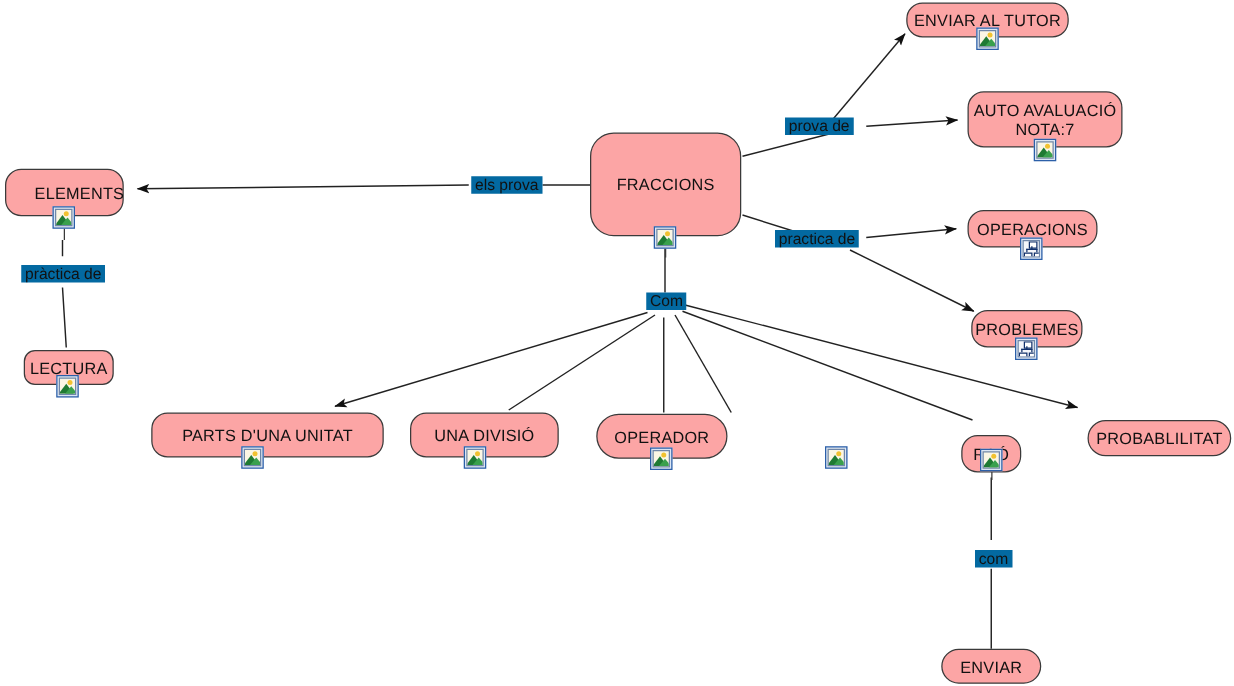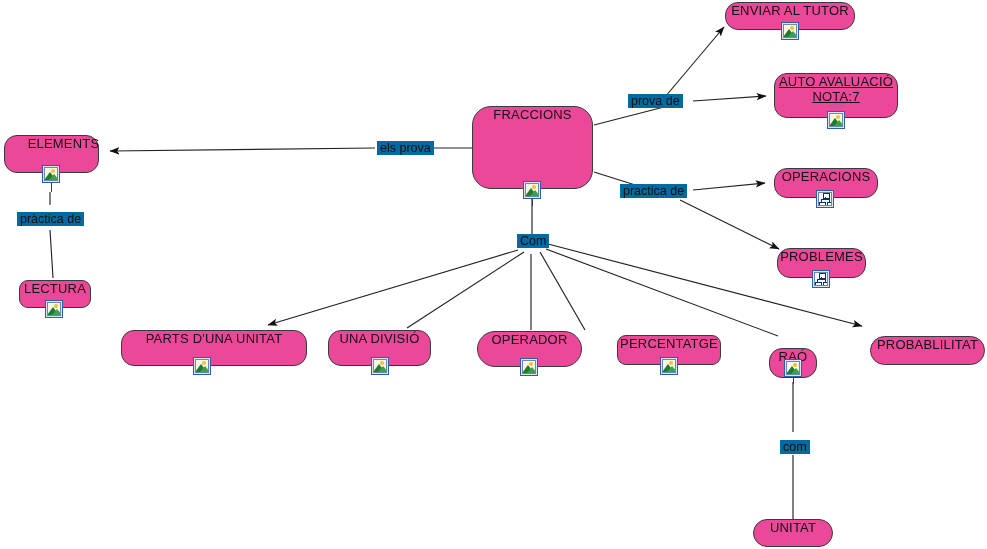--- a/index.html
+++ b/index.html
@@ -19,23 +19,24 @@
   }
   #edges {
     position: absolute;
     left: 0; top: 0;
     width: 987px;
     height: 549px;
   }
   .node {
     position: absolute;
     box-sizing: border-box;
-    background: #ec4899;
+    background: #fca5a5;
     border: 1px solid #3a3a3a;
     display: flex;
+    align-items: center;
     justify-content: center;
     text-align: center;
     color: #111111;
     font-size: 13px;
     line-height: 15px;
     letter-spacing: 0.2px;
     white-space: pre-line;
     z-index: 3;
   }
   .node.r-small { border-radius: 9px; }
@@ -174,21 +175,21 @@
     <span>ENVIAR AL TUTOR</span>
   </div>
   <div class="badge picture" style="left:781px; top:22px;">
     <div class="inner">
         <span class="sun"></span>
         <span class="hill1"></span>
         <span class="hill2"></span>
       </div>
   </div>
 
-  <div class="node r-med" style="left:774px; top:73px; width:124px; height:45px;text-decoration:underline;">
+  <div class="node r-med" style="left:774px; top:73px; width:124px; height:45px;">
     <span>AUTO AVALUACIÓ
 NOTA:7</span>
   </div>
   <div class="badge picture" style="left:827px; top:111px;">
     <div class="inner">
         <span class="sun"></span>
         <span class="hill1"></span>
         <span class="hill2"></span>
       </div>
   </div>
@@ -250,21 +251,21 @@
     <span>PARTS D'UNA UNITAT</span>
   </div>
   <div class="badge picture" style="left:193px; top:357px;">
     <div class="inner">
         <span class="sun"></span>
         <span class="hill1"></span>
         <span class="hill2"></span>
       </div>
   </div>
 
-  <div class="node r-med" style="left:328px; top:330px; width:103px; height:36px;">
+  <div class="node r-med" style="left:328px; top:330px; width:119px; height:36px;">
     <span>UNA DIVISIÓ</span>
   </div>
   <div class="badge picture" style="left:371px; top:357px;">
     <div class="inner">
         <span class="sun"></span>
         <span class="hill1"></span>
         <span class="hill2"></span>
       </div>
   </div>
 
@@ -272,23 +273,20 @@
     <span>OPERADOR</span>
   </div>
   <div class="badge picture" style="left:520px; top:358px;">
     <div class="inner">
         <span class="sun"></span>
         <span class="hill1"></span>
         <span class="hill2"></span>
       </div>
   </div>
 
-  <div class="node r-small" style="left:617px; top:335px; width:104px; height:30px;">
-    <span>PERCENTATGE</span>
-  </div>
   <div class="badge picture" style="left:660px; top:357px;">
     <div class="inner">
         <span class="sun"></span>
         <span class="hill1"></span>
         <span class="hill2"></span>
       </div>
   </div>
 
   <div class="node r-med" style="left:769px; top:348px; width:48px; height:30px;">
     <span>RAÓ</span>
@@ -300,21 +298,21 @@
         <span class="hill2"></span>
       </div>
   </div>
   <div class="stub" style="left:793px; top:376px; height:8px;"></div>
 
   <div class="node r-pill" style="left:870px; top:336px; width:115px; height:29px;">
     <span>PROBABLILITAT</span>
   </div>
 
   <div class="node r-pill" style="left:753px; top:519px; width:80px; height:28px;">
-    <span>UNITAT</span>
+    <span>ENVIAR</span>
   </div>
 
   <div class="edge-label" style="left:628px; top:94px;">prova de</div>
 
   <div class="edge-label" style="left:620px; top:184px;">practica de</div>
 
   <div class="edge-label" style="left:377px; top:141px;">els prova</div>
 
   <div class="edge-label" style="left:517px; top:234px;">Com</div>
 

